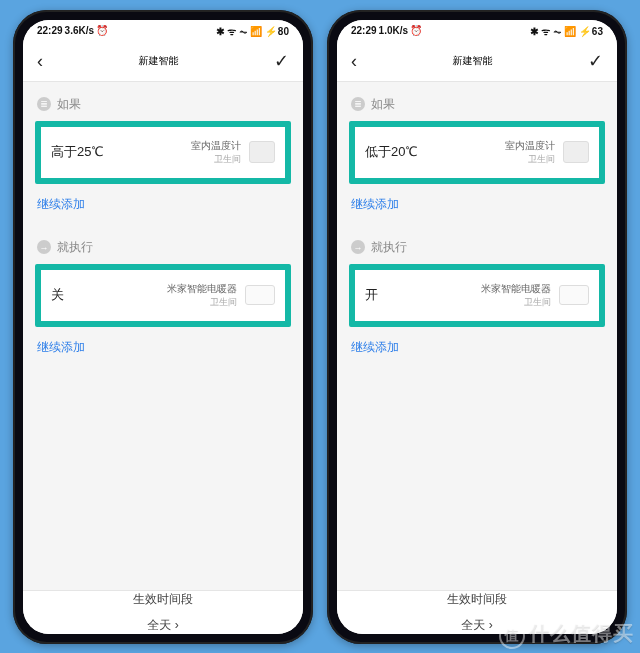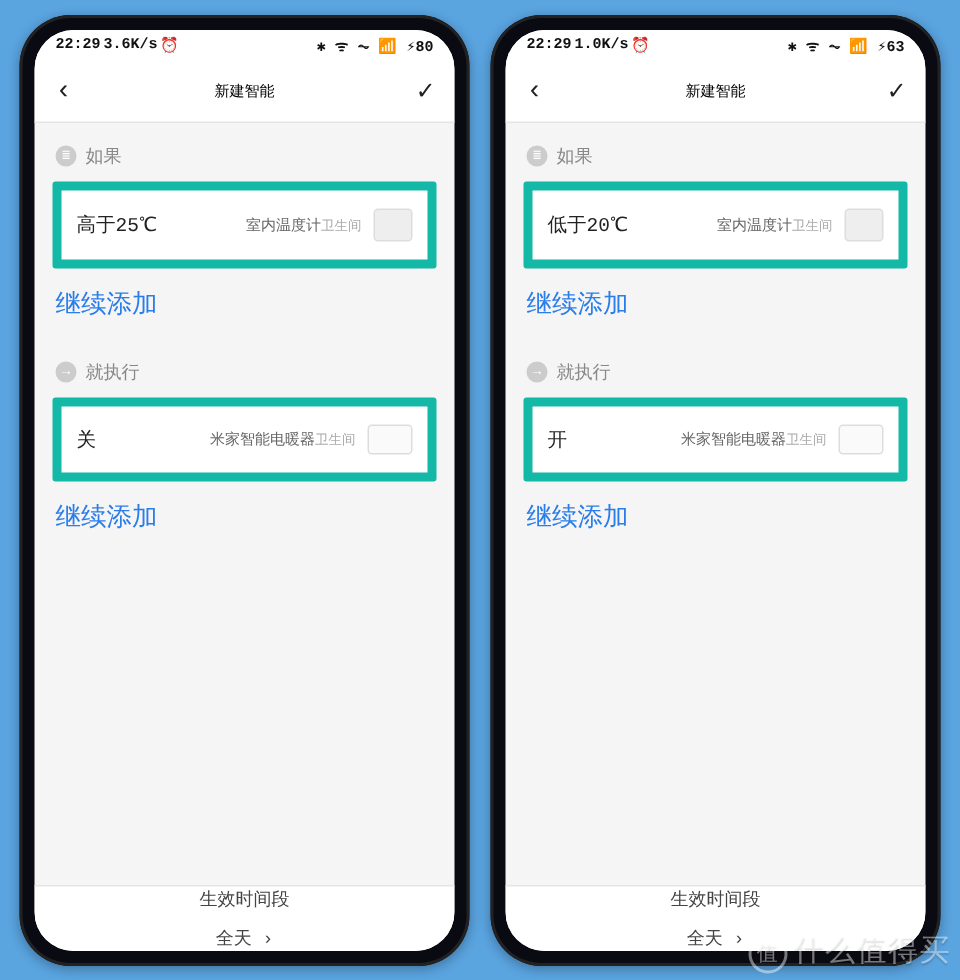--- a/index.html
+++ b/index.html
@@ -36,21 +36,20 @@
   }
   .screen {
     width: 100%;
     height: 100%;
     background: var(--screen);
     border-radius: 26px;
     overflow: hidden;
     display: flex;
     flex-direction: column;
     position: relative;
-    font-family: Liberation Mono, monospace;
   }
   .status {
     height: 22px;
     background: #fff;
     display: flex;
     justify-content: space-between;
     align-items: center;
     padding: 0 14px;
     font-size: 10px;
     font-weight: 600;
@@ -92,50 +91,50 @@
     border-radius: 2px;
     display:flex;
     align-items:center;
     justify-content:space-between;
   }
   .card-left { font-size: 13px; font-weight: 500; color:#222; }
   .card-right {
     display:flex; align-items:center; gap:8px;
     text-align:right;
   }
-  .card-meta { display:flex; flex-direction:row; align-items: flex-end; }
+  .card-meta { display:flex; flex-direction:column; align-items: flex-end; }
   .card-meta .dev { font-size:10px; color:#666; }
   .card-meta .room { font-size:9px; color:#aaa; }
   .device-pic {
     width:26px; height:22px; background:#eee; border:1px solid #ddd;
     border-radius:3px;
   }
   .device-pic.heater { width:30px; height:20px; background:#fafafa; }
   .add-more {
     padding: 12px 14px;
-    font-size: 17px;
+    font-size: 12px;
     color: var(--link);
   }
   .bottom {
     height:44px;
     background:#fff;
     display:flex;
     align-items:center;
     justify-content:space-between;
     padding: 0 14px;
     font-size:12px;
     color:#444;
     border-top:1px solid var(--border);
     flex-direction:column;
   }
   .watermark {
     position:absolute;
     right:6px; bottom:4px;
     font-size:20px;
-    font-weight:400;
+    font-weight:700;
     color: rgba(255,255,255,.45);
     letter-spacing:1px;
     text-shadow: 0 1px 1px rgba(0,0,0,.15);
     pointer-events:none;
   }
   .wm-badge {
     display:inline-flex; width:26px; height:26px; border-radius:13px;
     border:2px solid rgba(255,255,255,.45); align-items:center; justify-content:center;
     font-size:14px; margin-right:4px;
   }

